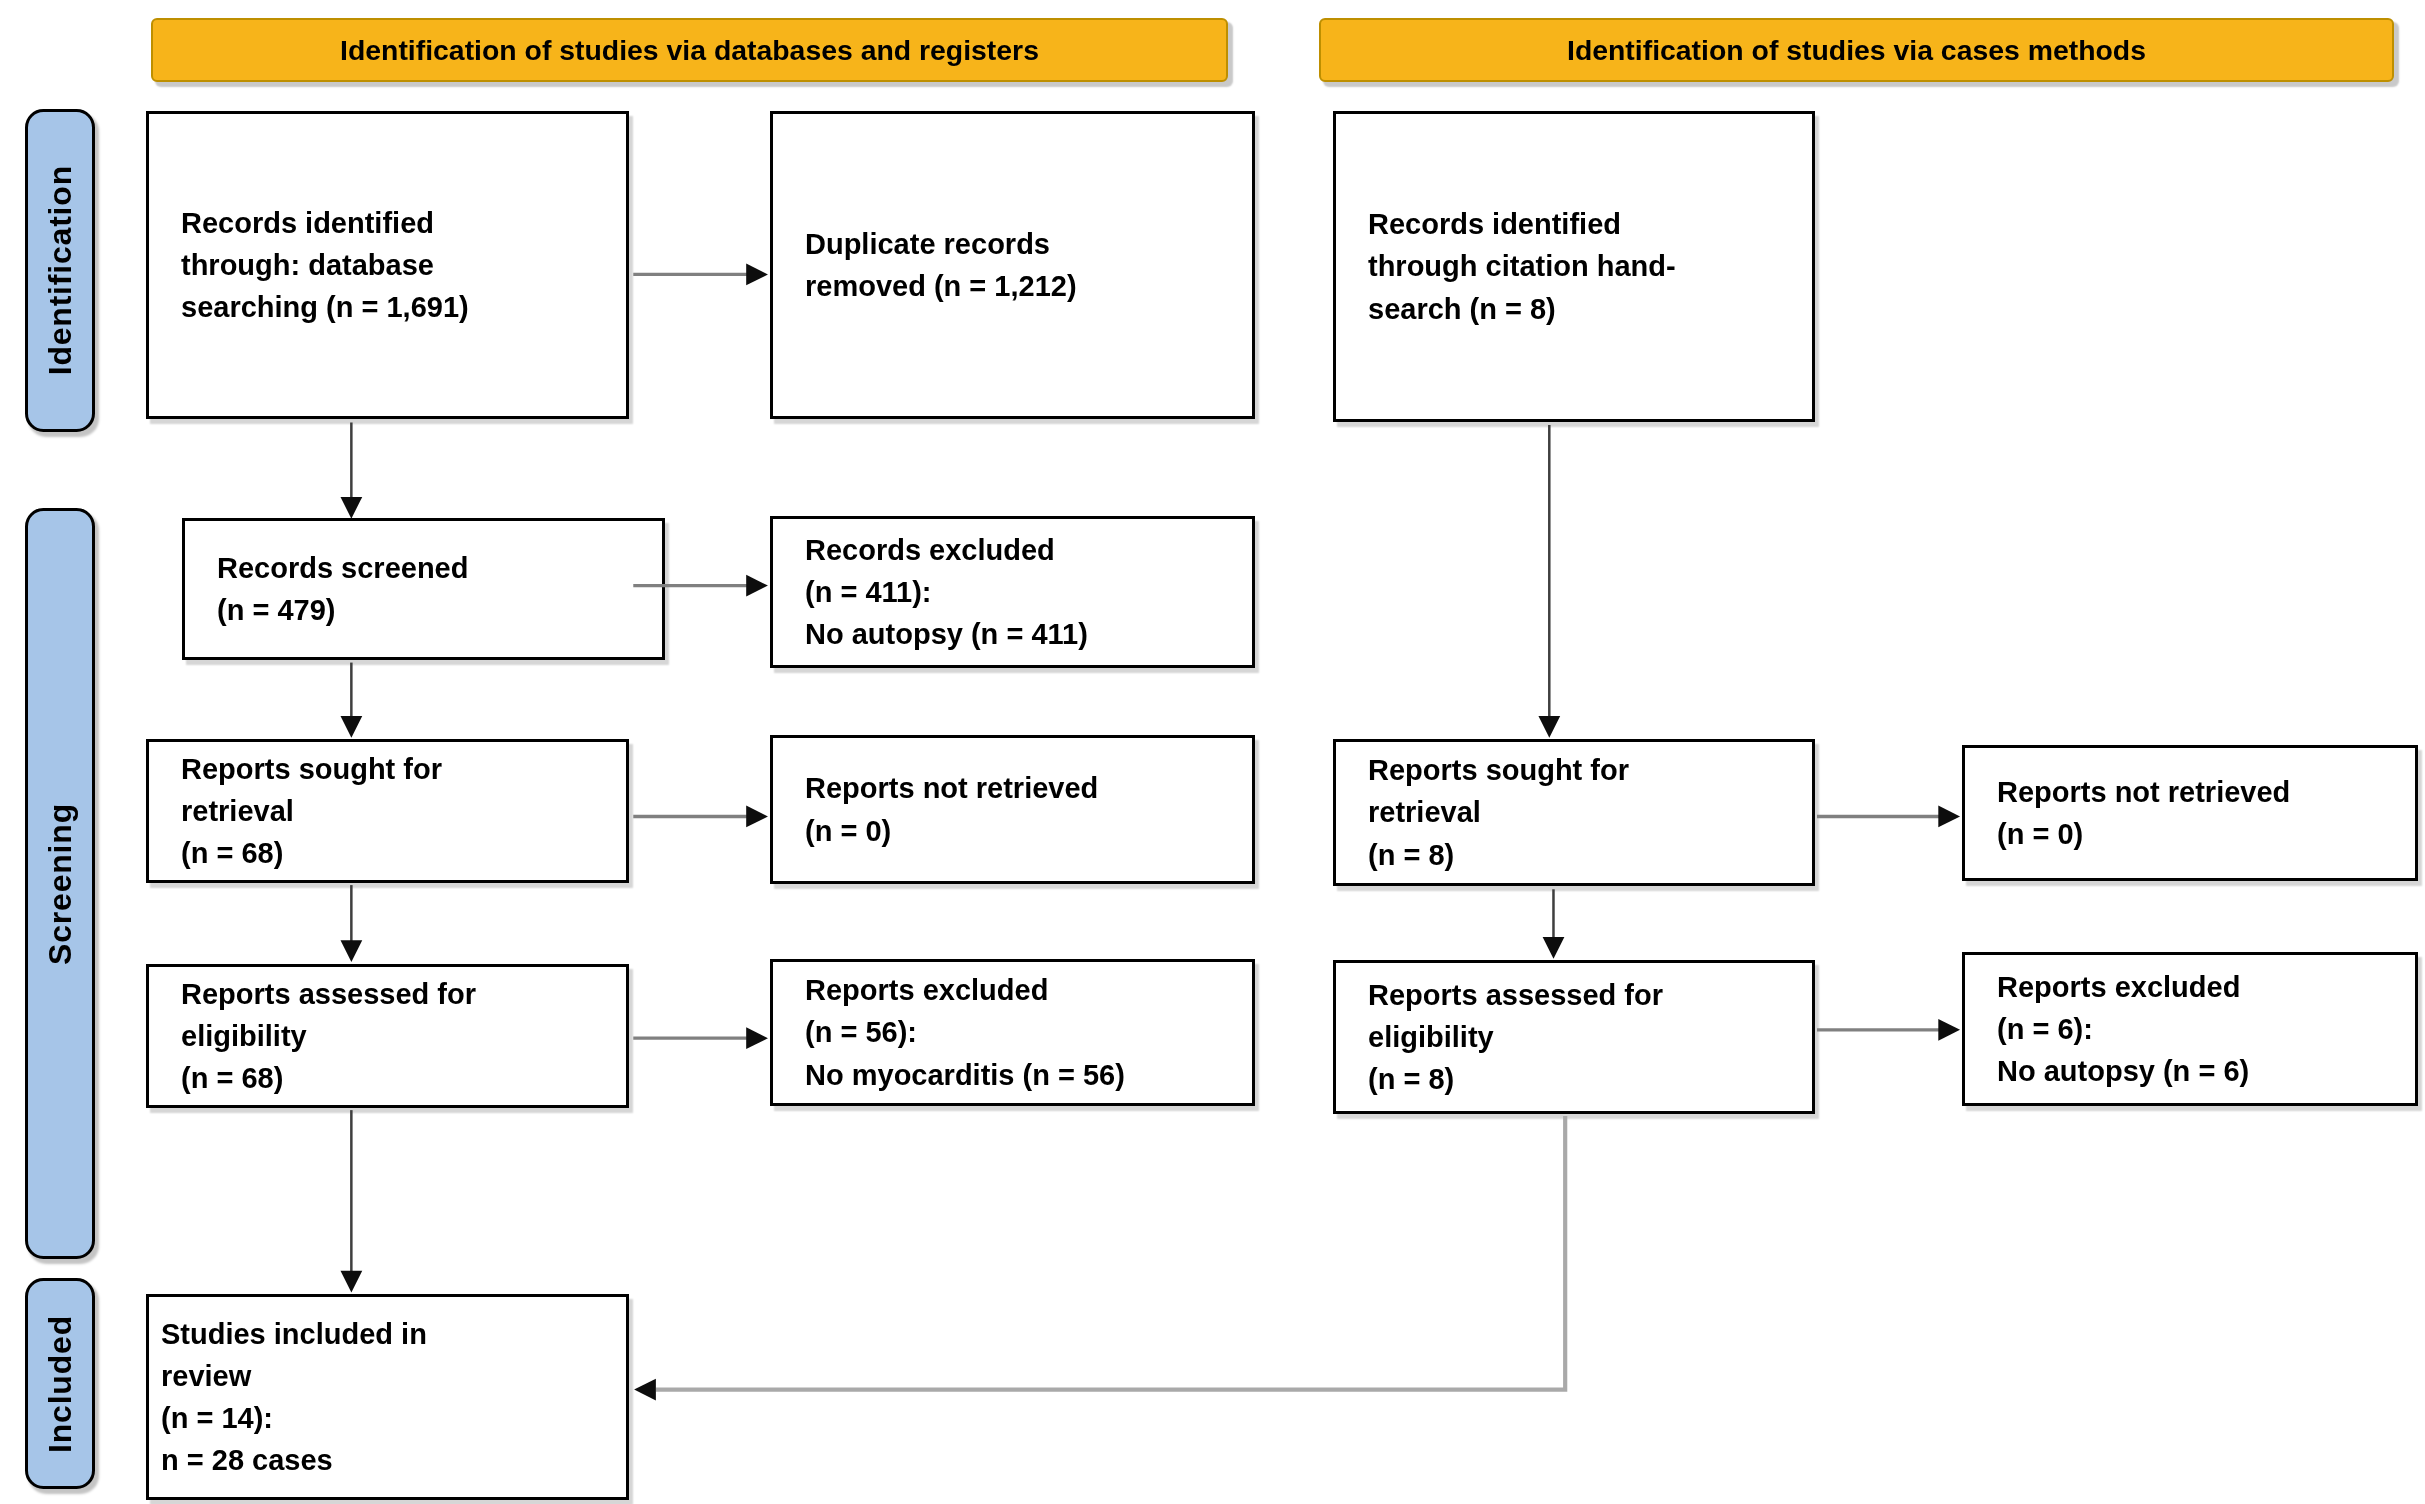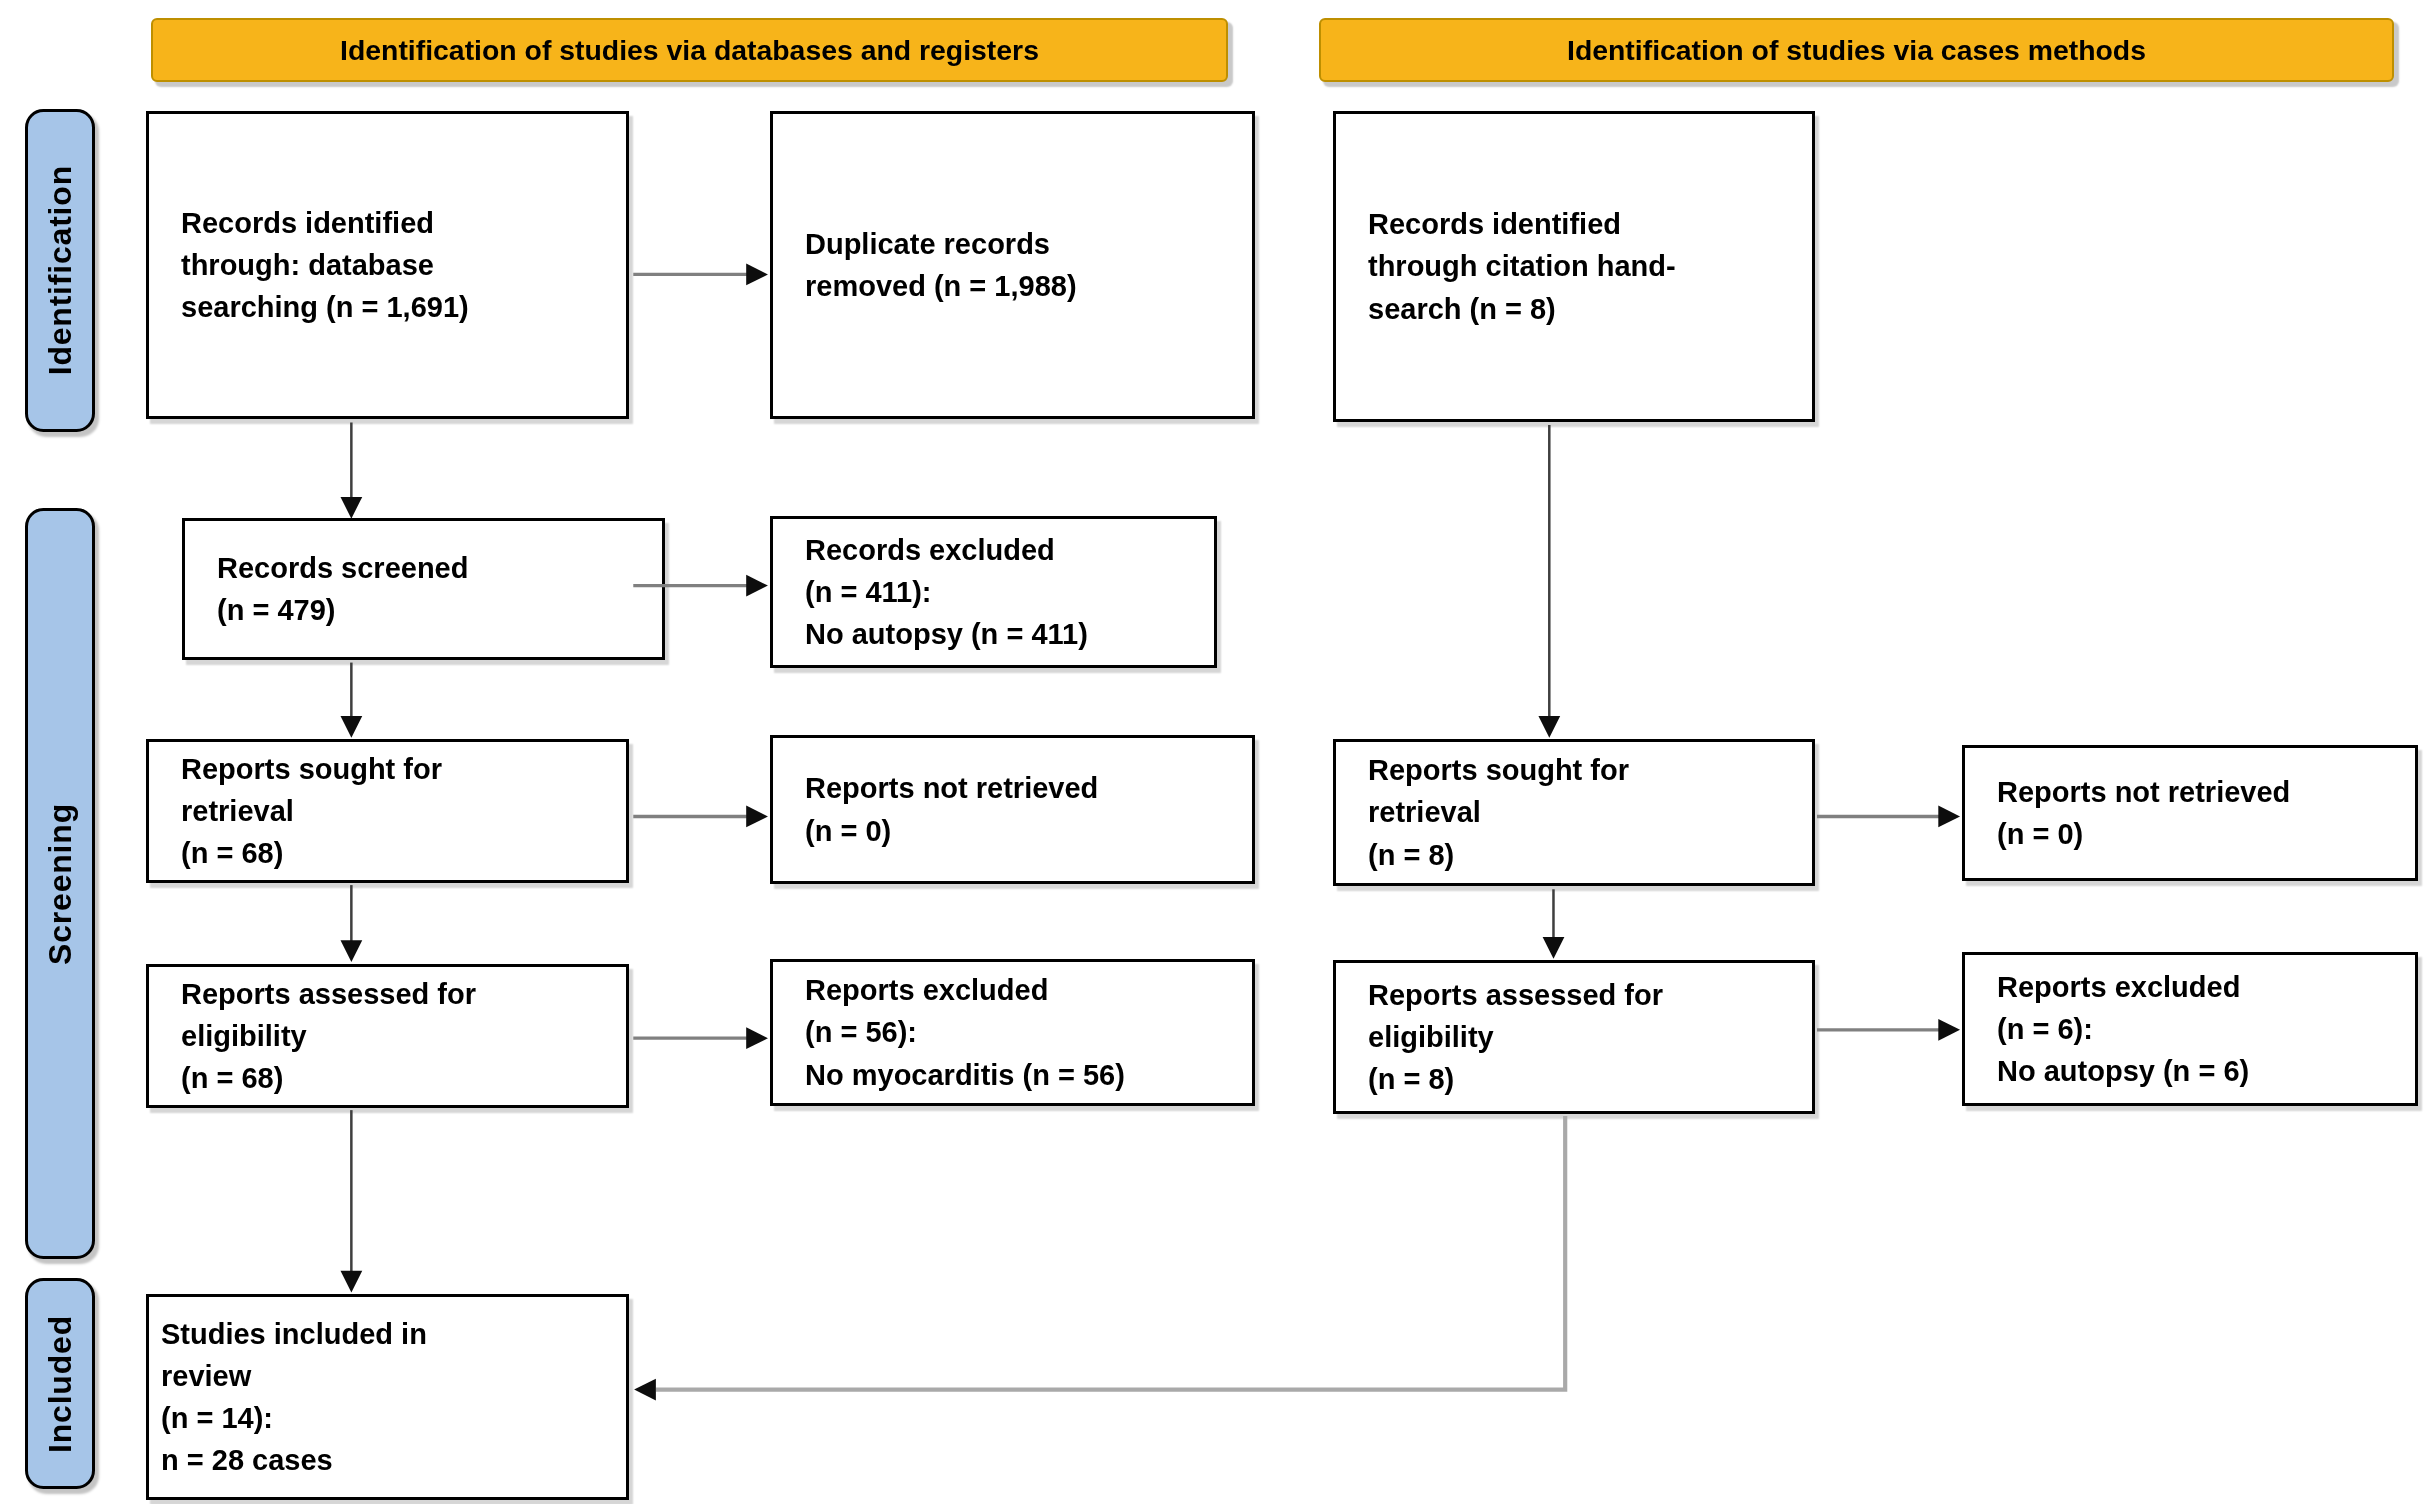--- a/index.html
+++ b/index.html
@@ -53,24 +53,24 @@
     <span>Screening</span>
   </div>
   <div class="stage" style="left:25px;top:1278px;width:70px;height:211px;">
     <span>Included</span>
   </div>
 
   <div class="node" style="left:146px;top:111px;width:483px;height:308px;">Records identified
 through: database
 searching (n = 1,691)</div>
   <div class="node" style="left:770px;top:111px;width:485px;height:308px;">Duplicate records
-removed (n = 1,988)</div>
+removed (n = 1,212)</div>
   <div class="node" style="left:146px;top:518px;width:483px;height:142px;margin-left:36px;">Records screened
 (n = 479)</div>
-  <div class="node" style="left:770px;top:516px;width:447px;height:152px;">Records excluded
+  <div class="node" style="left:770px;top:516px;width:485px;height:152px;">Records excluded
 (n = 411):
 No autopsy (n = 411)</div>
   <div class="node" style="left:146px;top:739px;width:483px;height:144px;">Reports sought for
 retrieval
 (n = 68)</div>
   <div class="node" style="left:770px;top:735px;width:485px;height:149px;">Reports not retrieved
 (n = 0)</div>
   <div class="node" style="left:146px;top:964px;width:483px;height:144px;">Reports assessed for
 eligibility
 (n = 68)</div>

